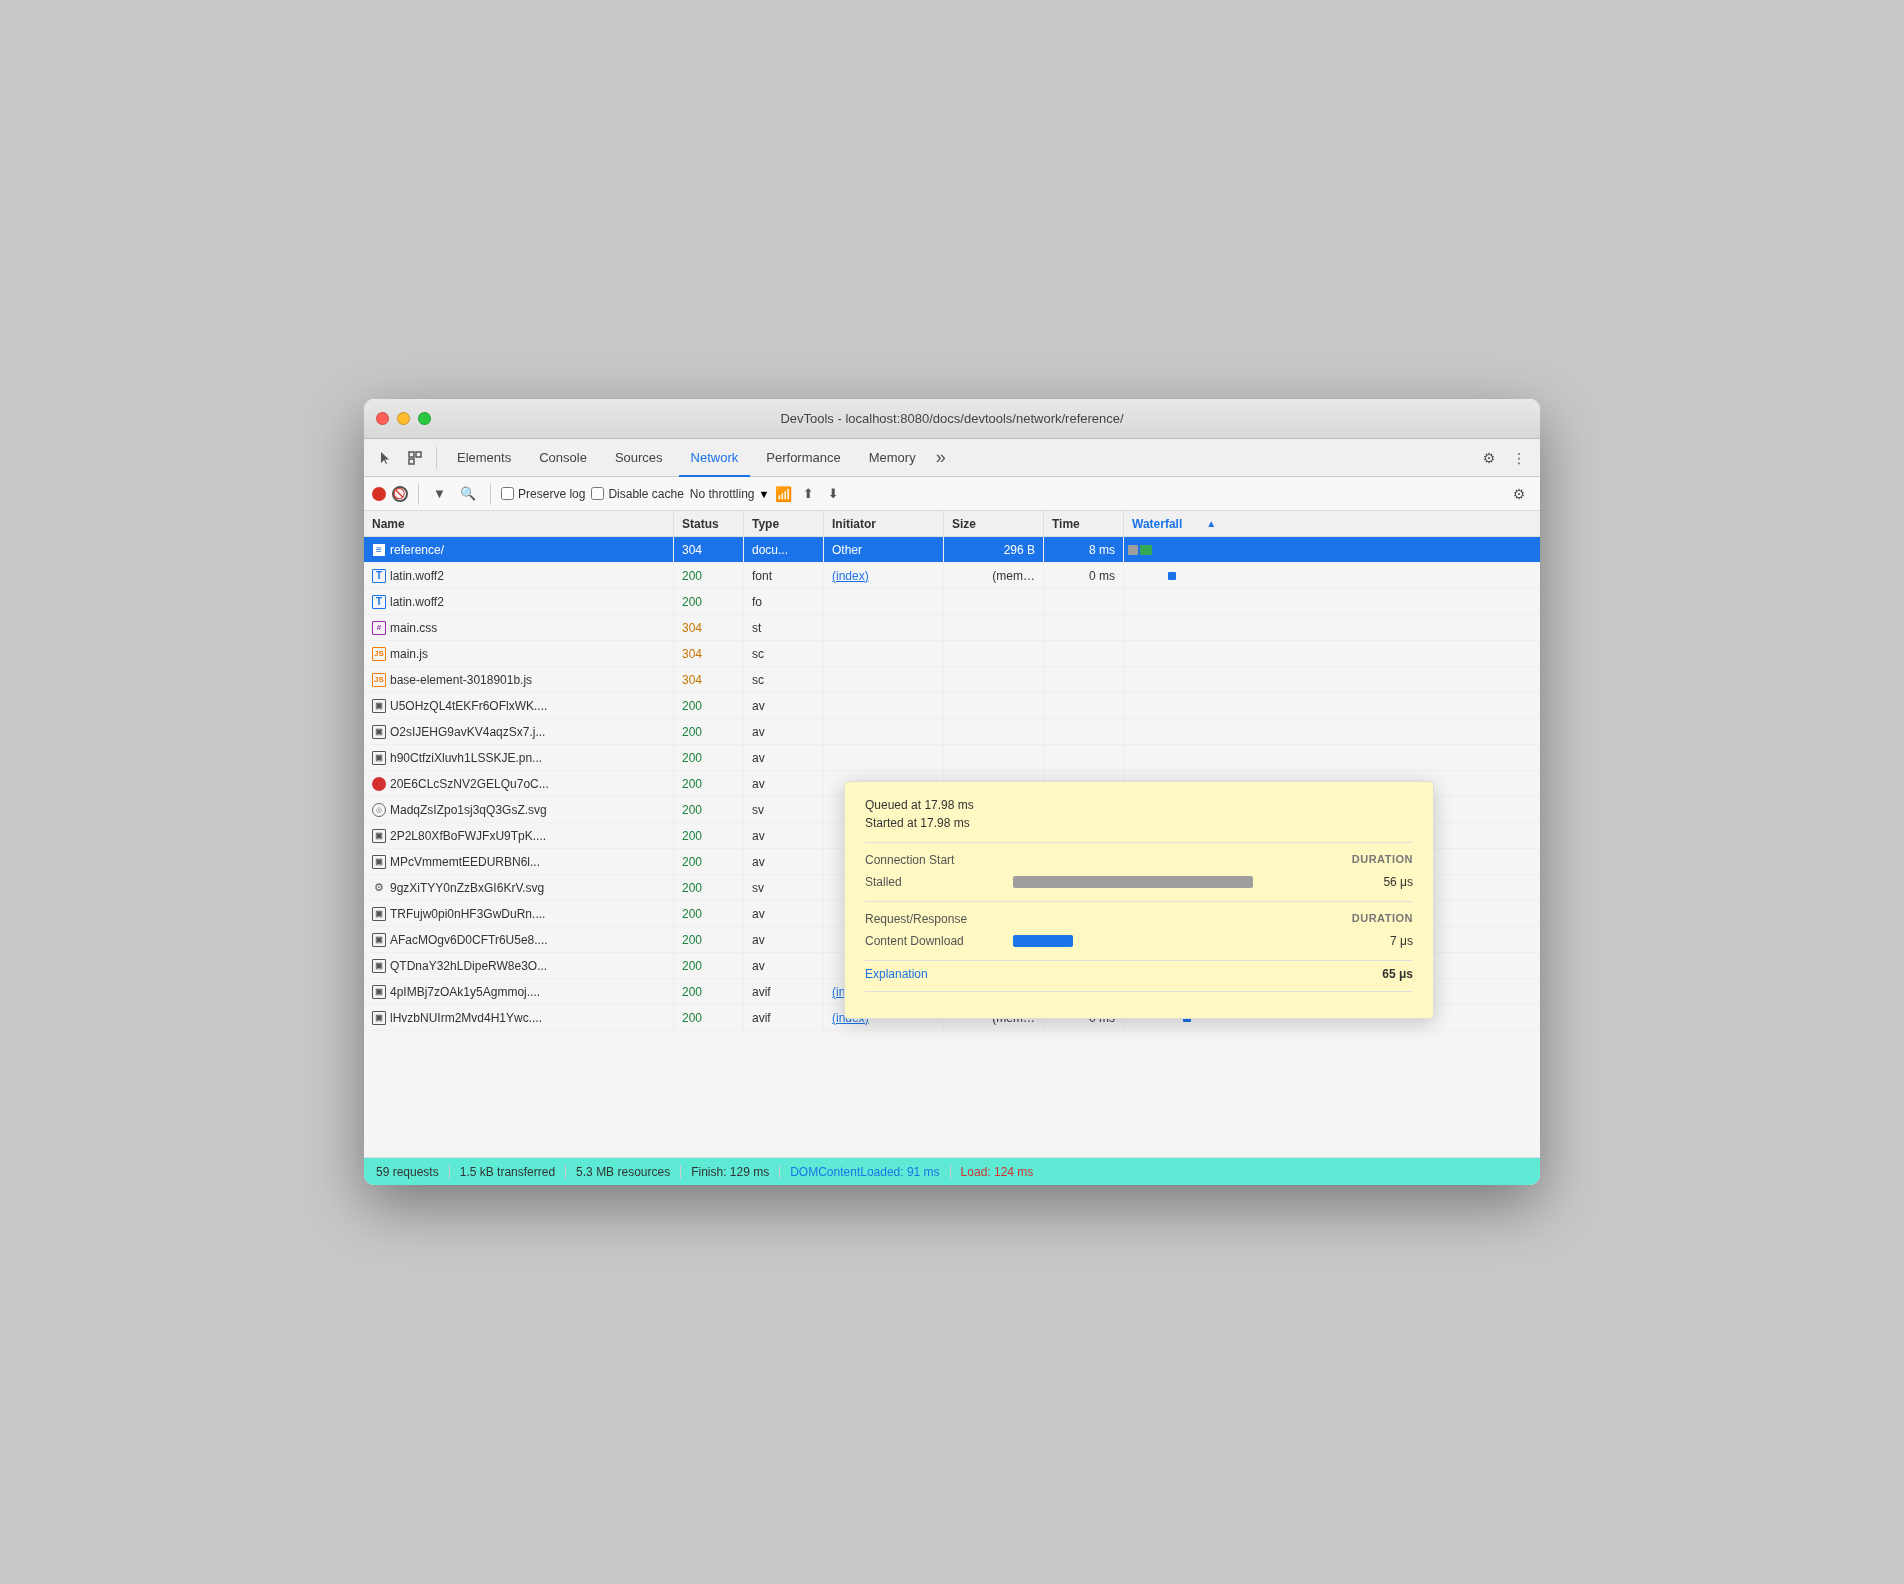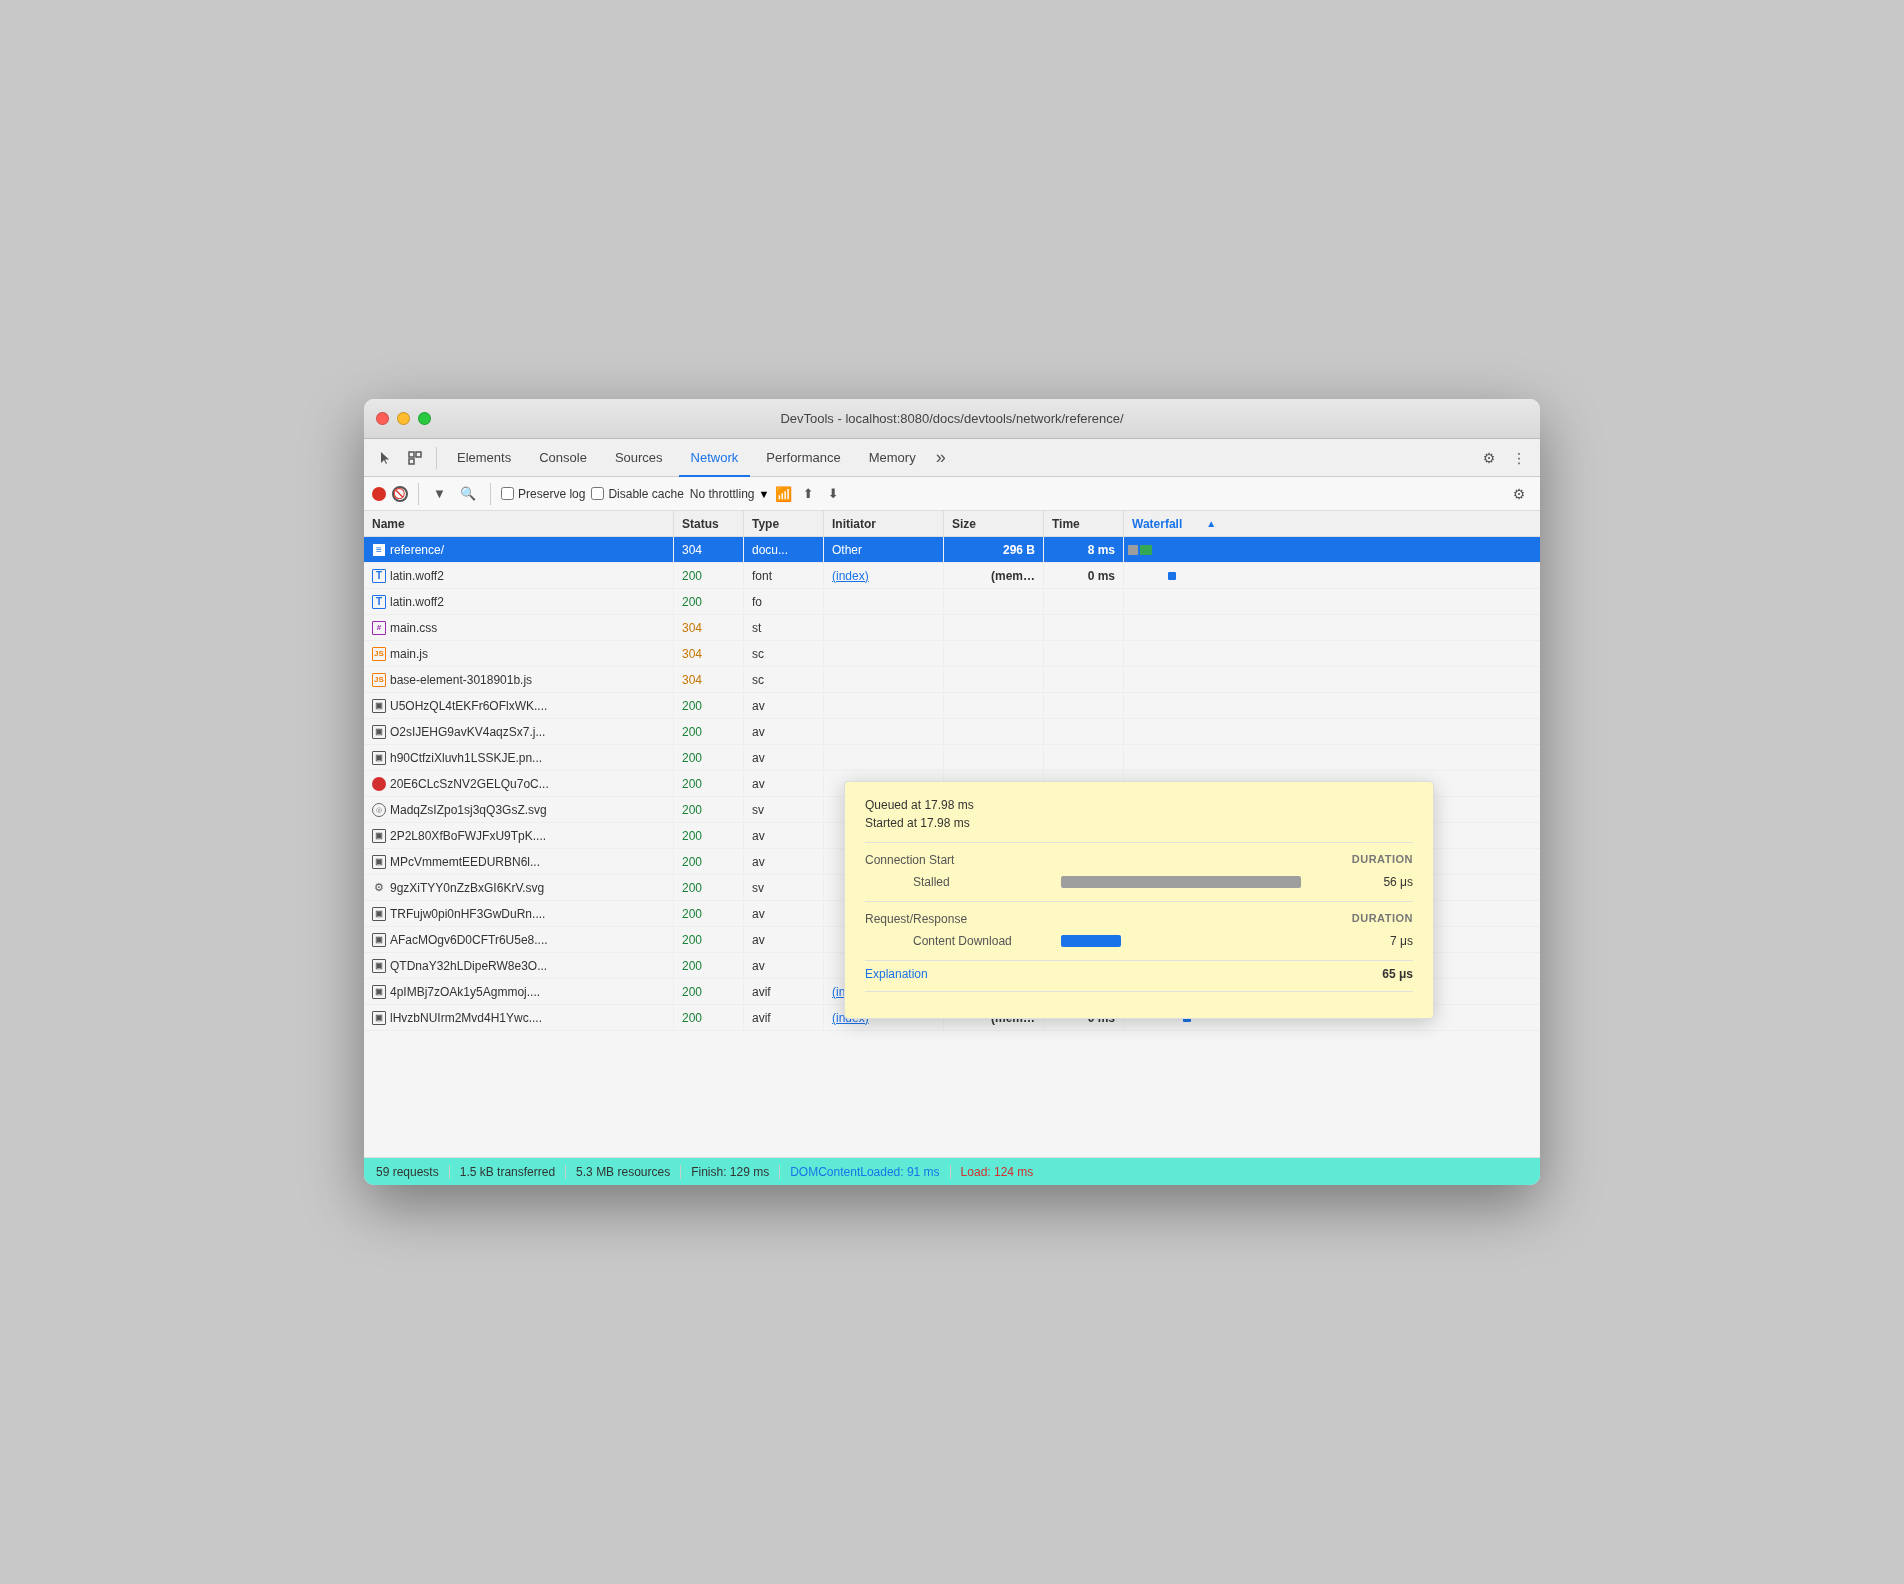--- a/index.html
+++ b/index.html
@@ -184,21 +184,21 @@
       align-items: center;
       overflow: hidden;
       white-space: nowrap;
       text-overflow: ellipsis;
       border-right: 1px solid #eee;
       color: #333;
     }
     .td:last-child { border-right: none; }
     .td.status-304 { color: #c47600; }
     .td.status-200 { color: #188038; }
-    .td.right { justify-content: flex-end; font-weight: bold; }
+    .td.right { justify-content: flex-end; }
 
     
     .file-icon {
       width: 14px; height: 14px;
       margin-right: 4px;
       flex-shrink: 0;
       display: flex; align-items: center; justify-content: center;
       font-size: 10px;
       font-weight: bold;
       border: 1px solid;
@@ -240,21 +240,20 @@
     .popup-divider {
       border: none;
       border-top: 1px solid #e0e0e0;
       margin: 10px 0;
     }
     .popup-row {
       display: flex;
       align-items: center;
       margin-bottom: 6px;
       gap: 18px;
-      margin-left: 48px;
     }
     .popup-row-label {
       font-size: 12px;
       color: #555;
       width: 130px;
       flex-shrink: 0;
     }
     .popup-bar-container {
       flex: 1;
       height: 12px;

